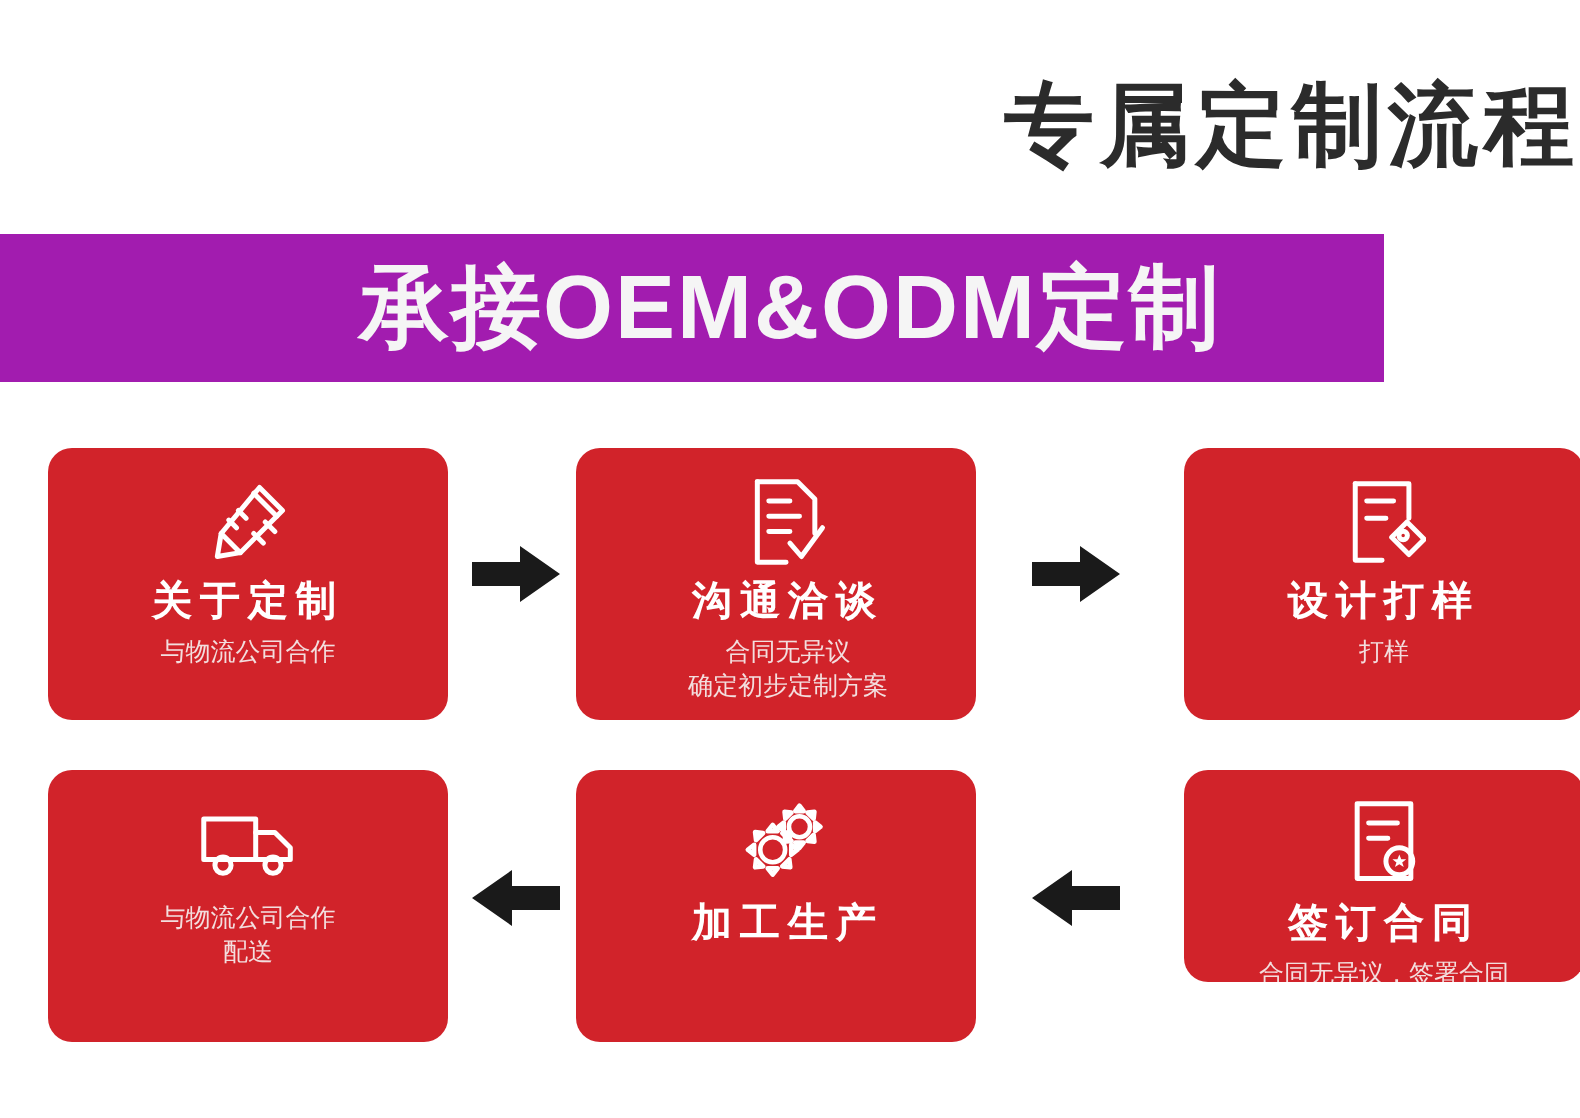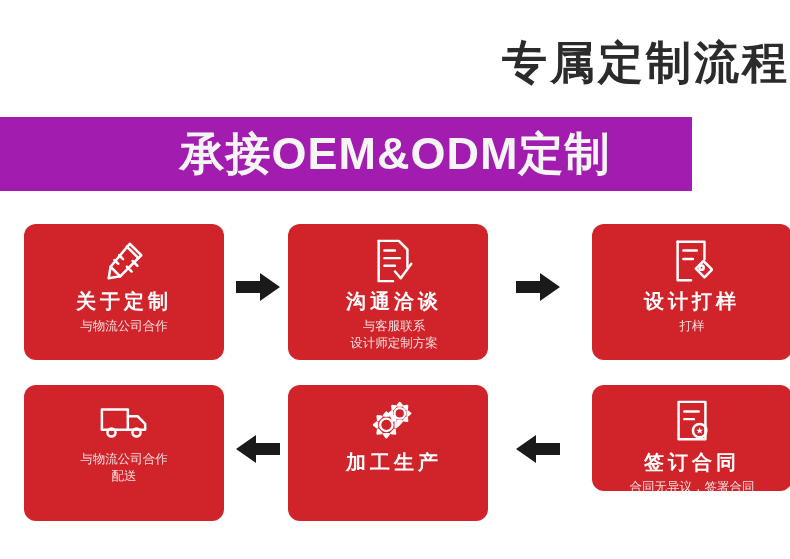--- a/index.html
+++ b/index.html
@@ -156,22 +156,22 @@
     <div class="card-icon">
       <svg width="42" height="46" viewBox="0 0 42 48" fill="none" stroke="#ffffff" stroke-width="2.6" stroke-linejoin="round" stroke-linecap="round">
         <path d="M5 3 H26 L35 12 V30"></path>
         <path d="M5 3 V45 H20"></path>
         <path d="M11 13 H22 M11 21 H27 M11 29 H22"></path>
         <path d="M22 35 L28 42 L39 27"></path>
       </svg>
     </div>
     <div class="card-title">沟通洽谈</div>
     <div class="card-desc">
-      <span class="line">与客服联系</span>
-      <span class="line">设计师定制方案</span>
+      <span class="line">合同无异议</span>
+      <span class="line">确定初步定制方案</span>
     </div>
   </div>
 
   <div class="arrow a2">
     <svg width="44" height="30" viewBox="0 0 44 30">
       <path d="M0 9 L24 9 L24 1 L44 15 L24 29 L24 21 L0 21 Z" fill="#1a1a1a"></path>
     </svg>
   </div>
 
   <div class="card r1 c3">

